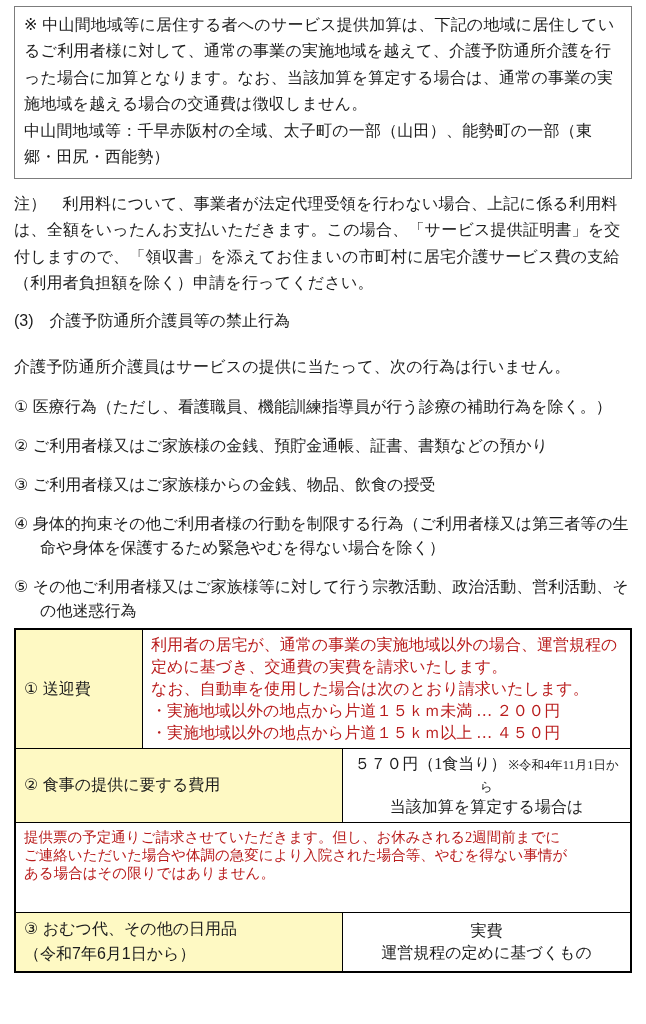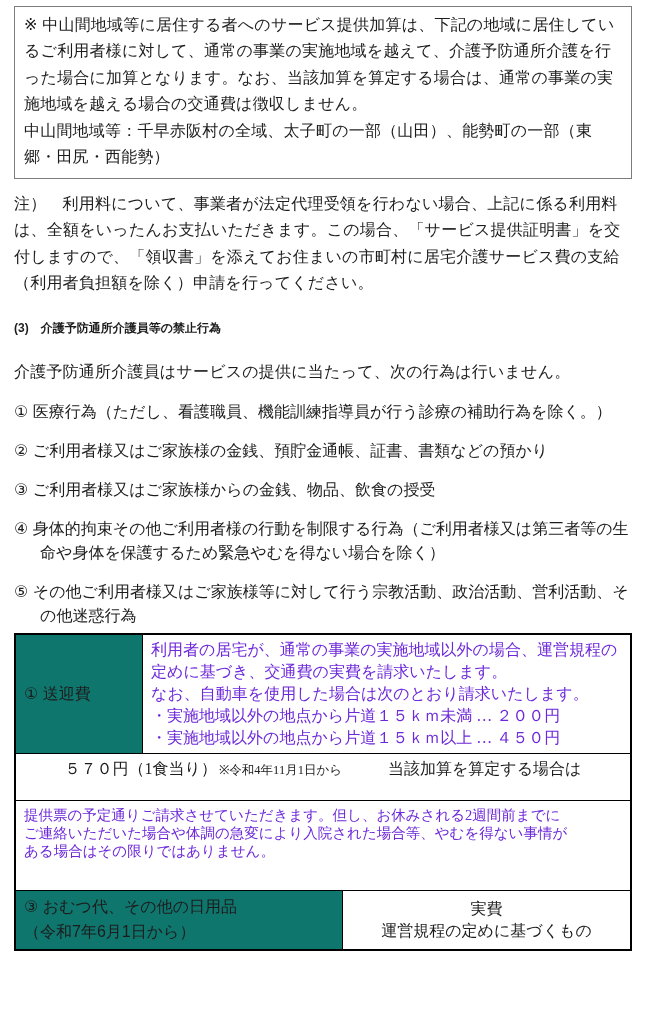--- a/index.html
+++ b/index.html
@@ -35,23 +35,23 @@
 
   
   .para {
     margin: 12px 0 0 0;
     font-size: 16px;
     line-height: 1.63;
     letter-spacing: 0.2px;
   }
 
   .heading3 {
-    margin-top: 24px;
-    font-size: 12px;
-    font-weight: bold;
+    margin-top: 15px;
+    font-size: 16px;
+    font-weight: normal;
   }
   .intro { margin-top: 22px; }
 
   .item {
     margin-top: 15px;
     font-size: 16px;
     line-height: 1.5;
     padding-left: 26px;
     text-indent: -26px;
   }
@@ -66,51 +66,50 @@
 
   
   .fee-table {
     margin-top: 5px;
     border: 2px solid #000;
   }
   .frow { display: flex; }
   .frow + .frow { border-top: 1.5px solid #000; }
   .cell { box-sizing: border-box; }
   .label {
-    background: #0f766e;
+    background: #fef9c3;
     border-right: 1.5px solid #000;
     flex: none;
     display: flex;
     align-items: center;
     padding: 4px 8px;
     font-size: 16px;
     line-height: 1.55;
   }
   .label.narrow { width: 127px; }
   .label.wide   { width: 327px; }
   .content {
     flex: 1;
     font-family: "Liberation Serif", "DejaVu Serif", serif;
     font-size: 16px;
     padding: 4px 8px;
     line-height: 1.38;
   }
-  .navy { color: #6d28d9; }
+  .navy { color: #b91c1c; }
   .centered {
     text-align: center;
     display: flex;
     flex-direction: column;
     justify-content: center;
   }
   .centercol {
     display: flex;
-    flex-direction: row;
+    flex-direction: column;
     justify-content: center;
     text-align: center;
-    gap: 46px;
   }
   .row-transport     { min-height: 111px; }
   .row-meal          { min-height: 46px; }
   .row-cancel        { min-height: 89px; }
   .row-diapers       { min-height: 47px; }
 
   .cancel-content {
     font-size: 14.5px;
     line-height: 1.25;
     padding-top: 5px;
@@ -148,20 +147,21 @@
 
     <div class="frow row-transport">
       <div class="cell label narrow">① 送迎費</div>
       <div class="cell content navy pre">利用者の居宅が、通常の事業の実施地域以外の場合、運営規程の定めに基づき、交通費の実費を請求いたします。
 なお、自動車を使用した場合は次のとおり請求いたします。
 ・実施地域以外の地点から片道１５ｋｍ未満 … ２００円
 ・実施地域以外の地点から片道１５ｋｍ以上 … ４５０円</div>
     </div>
 
     <div class="frow row-meal">
+      <div class="cell label wide pre">② 食事の提供に要する費用</div>
       <div class="cell content centercol">
         <div class="line"><span>５７０円（1食当り）</span><span class="small">※令和4年11月1日から</span></div>
         <div class="line">当該加算を算定する場合は</div>
       </div>
     </div>
 
     <div class="frow row-cancel">
       <div class="cell content navy pre cancel-content">提供票の予定通りご請求させていただきます。但し、お休みされる2週間前までに
 ご連絡いただいた場合や体調の急変により入院された場合等、やむを得ない事情が
 ある場合はその限りではありません。</div>

